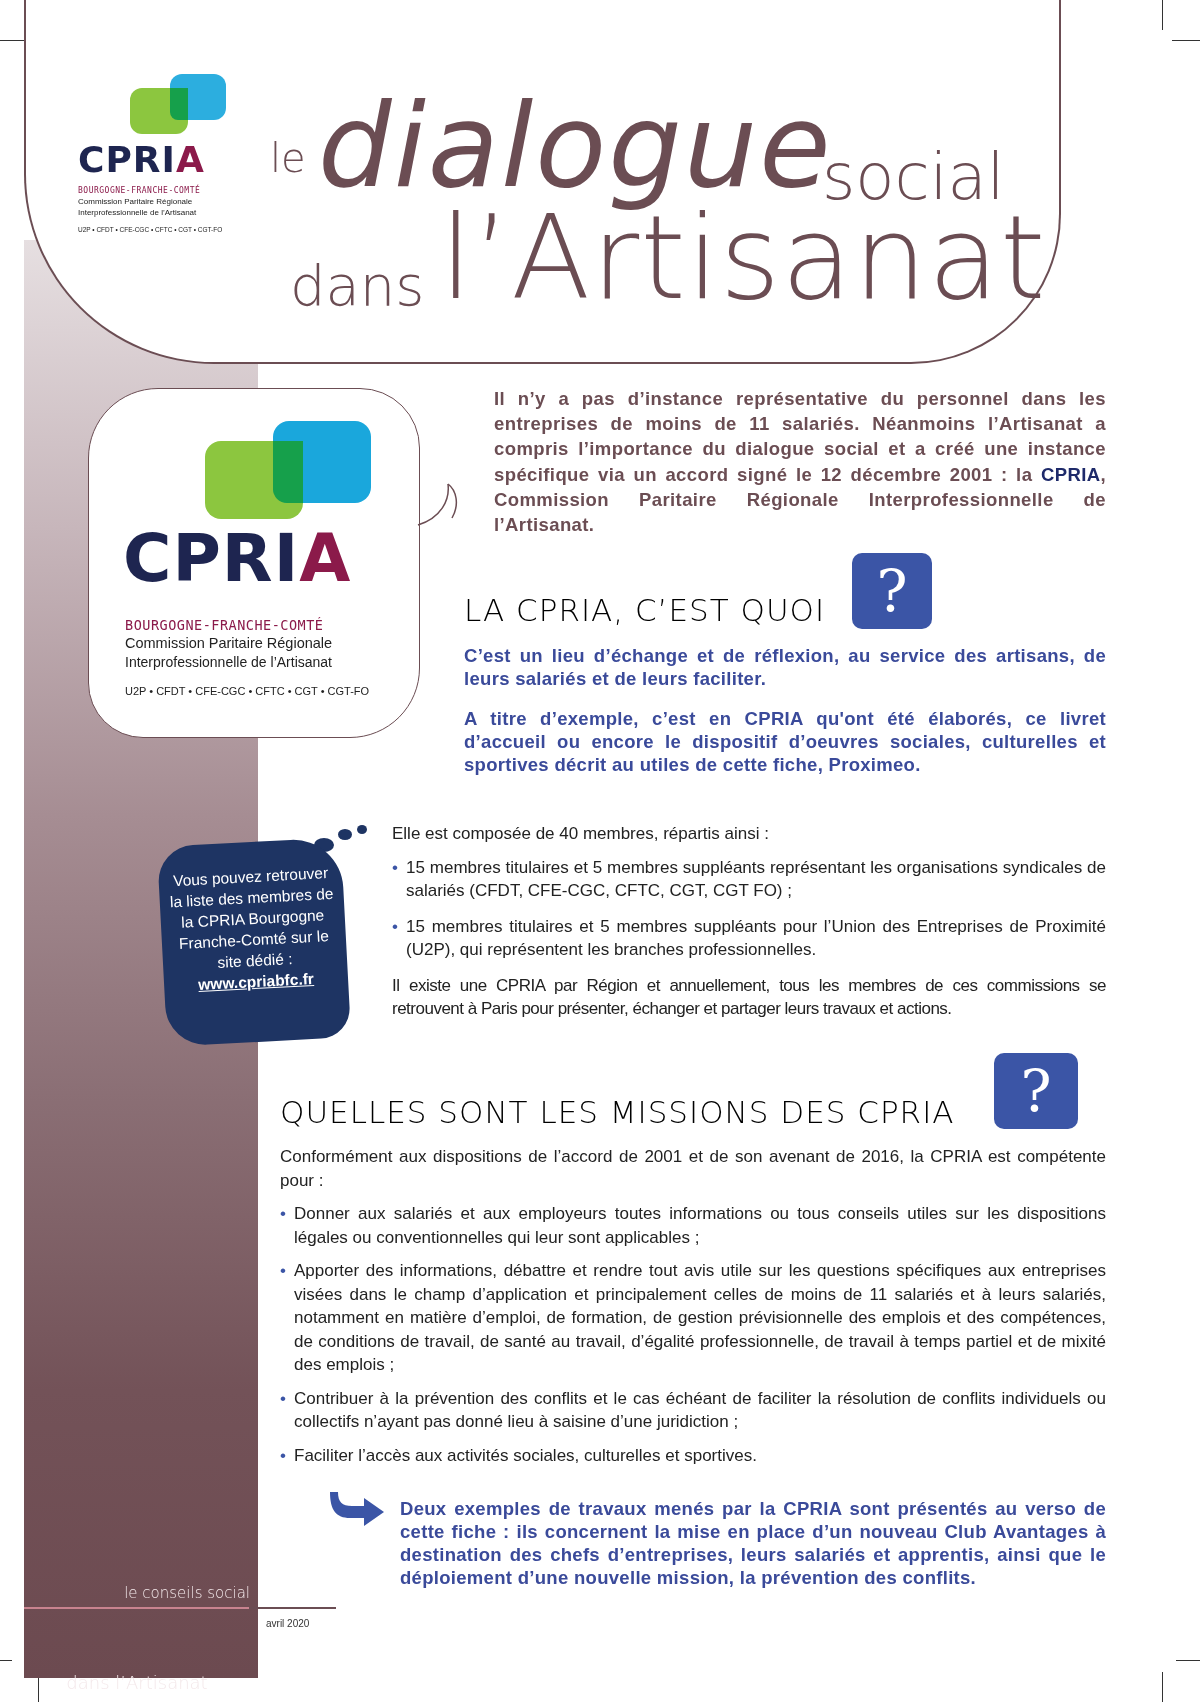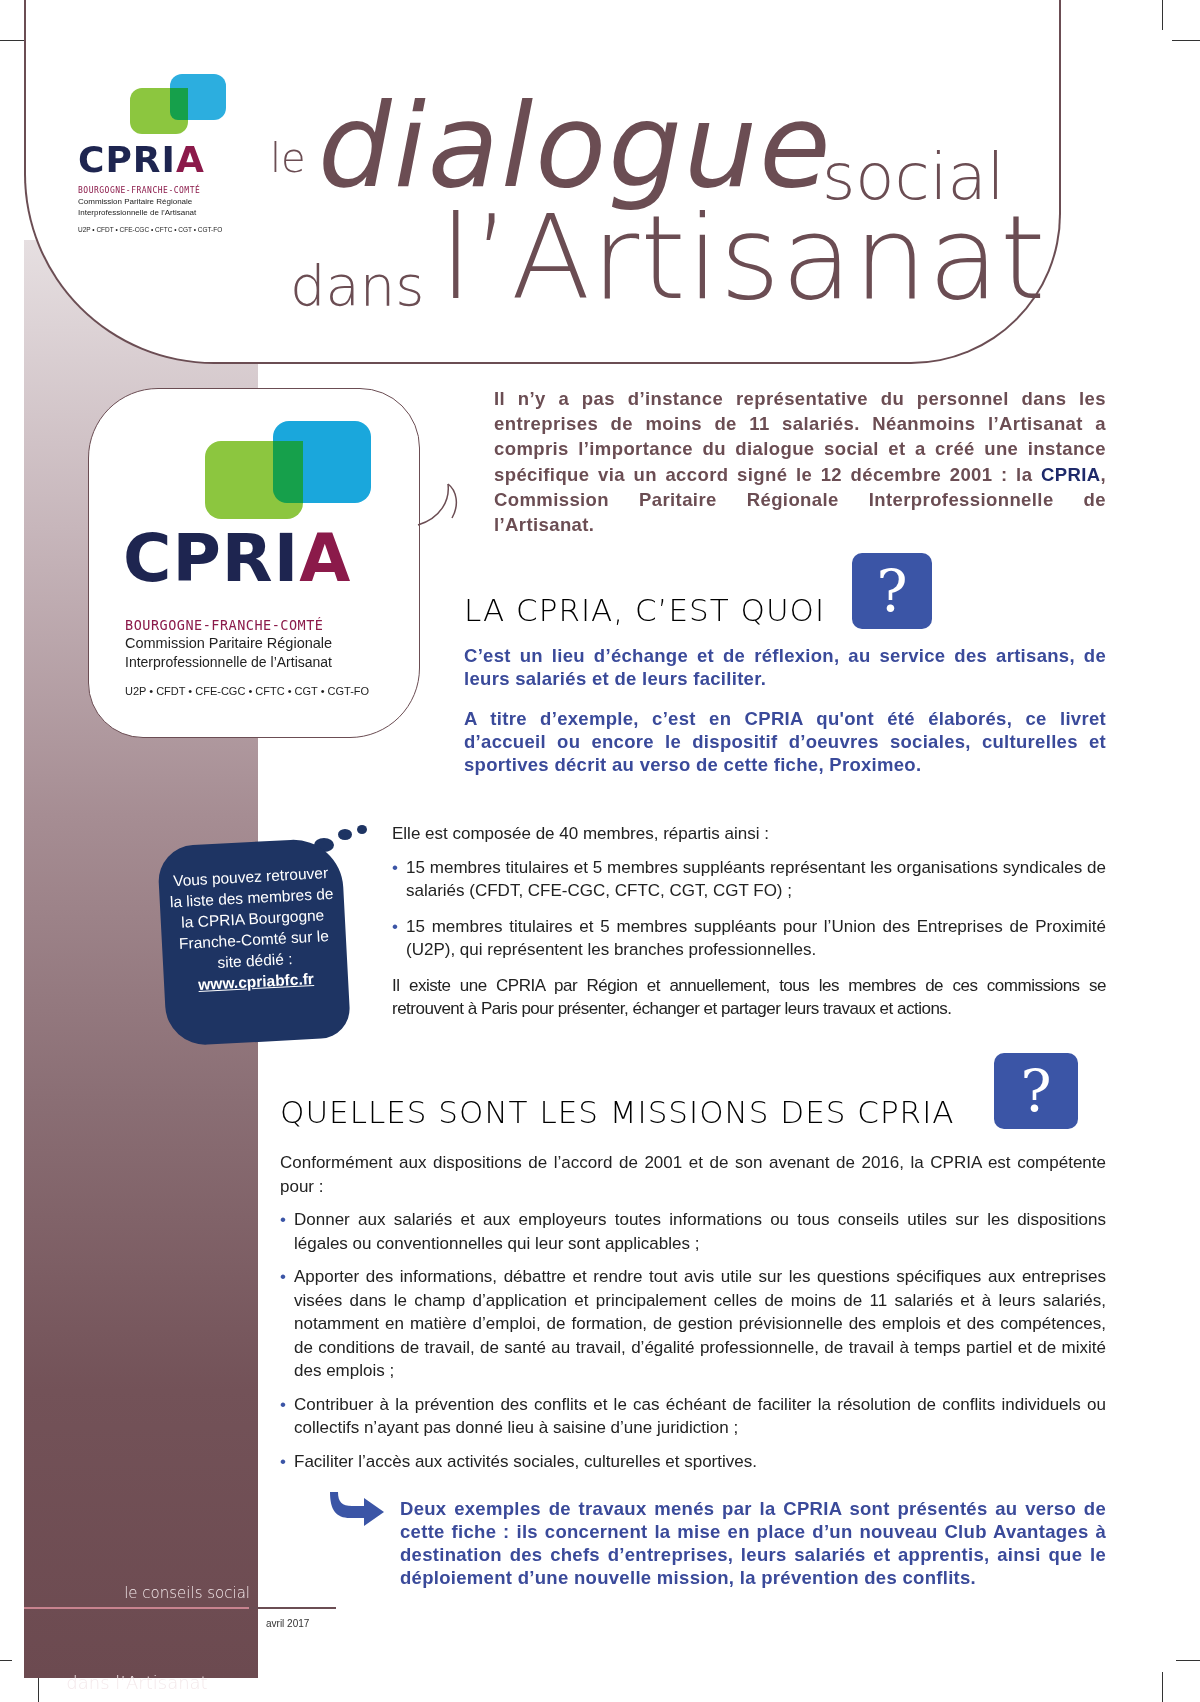--- a/index.html
+++ b/index.html
@@ -90,48 +90,48 @@
 <svg class="abs" style="left:416px;top:480px;" width="50" height="60">
   <path d="M2 45 C 25 38, 34 20, 32 4" stroke="#6b4d53" stroke-width="1.5" fill="none"></path>
   <path d="M32 4 C 40 10, 44 24, 36 38" stroke="#6b4d53" stroke-width="1.5" fill="none"></path>
 </svg>
 
 <div id="intro" class="abs"><span>Il n’y a pas d’instance représentative du personnel dans les entreprises de moins de 11 salariés. Néanmoins l’Artisanat a compris l’importance du dialogue social et a créé une instance spécifique via un accord signé le 12 décembre 2001 : la </span><span class="hl">CPRIA</span><span>, Commission Paritaire Régionale Interprofessionnelle de l’Artisanat.</span></div>
 
 <div class="abs section-title" style="left:464px;top:592px;font-size:31px;">LA CPRIA, C’EST QUOI</div>
 <div class="q-badge" style="left:852px;top:553px;width:80px;height:76px;font-size:58px;line-height:76px;">?</div>
 <div class="abs blue-bold" style="left:464px;top:644px;width:642px;">C’est un lieu d’échange et de réflexion, au service des artisans, de leurs salariés et de leurs faciliter.</div>
-<div class="abs blue-bold" style="left:464px;top:707px;width:642px;">A titre d’exemple, c’est en CPRIA qu'ont été élaborés, ce livret d’accueil ou encore le dispositif d’oeuvres sociales, culturelles et sportives décrit au verso de cette fiche, Proximeo.</div>
+<div class="abs blue-bold" style="left:464px;top:707px;width:642px;">A titre d’exemple, c’est en CPRIA qu'ont été élaborés, ce livret d’accueil ou encore le dispositif d’oeuvres sociales, culturelles et sportives décrit au utiles de cette fiche, Proximeo.</div>
 
 <div class="dot" style="left:314px;top:838px;width:20px;height:14px;"></div>
 <div class="dot" style="left:338px;top:829px;width:14px;height:11px;"></div>
 <div class="dot" style="left:357px;top:825px;width:10px;height:9px;"></div>
 <div id="callout" class="abs">
   <div style="padding:0 10px;">Vous pouvez retrouver la liste des membres de la CPRIA Bourgogne Franche-Comté sur le site dédié :</div>
   <a href="#">www.cpriabfc.fr</a>
 </div>
 
 <div class="abs body-text" style="left:392px;top:822px;width:714px;">
   <p style="margin:0 0 10px;">Elle est composée de 40 membres, répartis ainsi :</p>
   <p class="bullet" style="margin-bottom:12px;">15 membres titulaires et 5 membres suppléants représentant les organisations syndicales de salariés (CFDT, CFE-CGC, CFTC, CGT, CGT FO) ;</p>
   <p class="bullet" style="margin-bottom:12px;">15 membres titulaires et 5 membres suppléants pour l’Union des Entreprises de Proximité (U2P), qui représentent les branches professionnelles.</p>
   <p style="margin:0;letter-spacing:-0.5px;">Il existe une CPRIA par Région et annuellement, tous les membres de ces commissions se retrouvent à Paris pour présenter, échanger et partager leurs travaux et actions.</p>
 </div>
 
 <div class="abs section-title" style="left:280px;top:1094px;font-size:31px;">QUELLES SONT LES MISSIONS DES CPRIA</div>
 <div class="q-badge" style="left:994px;top:1053px;width:84px;height:76px;font-size:58px;line-height:76px;">?</div>
 <div class="abs body-text" style="left:280px;top:1145px;width:826px;">
-  <p style="margin:6px 0 10px;">Conformément aux dispositions de l’accord de 2001 et de son avenant de 2016, la CPRIA est compétente pour :</p>
+  <p style="margin:0 0 10px;">Conformément aux dispositions de l’accord de 2001 et de son avenant de 2016, la CPRIA est compétente pour :</p>
   <p class="bullet" style="margin-bottom:10px;">Donner aux salariés et aux employeurs toutes informations ou tous conseils utiles sur les dispositions légales ou conventionnelles qui leur sont applicables ;</p>
   <p class="bullet" style="margin-bottom:10px;">Apporter des informations, débattre et rendre tout avis utile sur les questions spécifiques aux entreprises visées dans le champ d’application et principalement celles de moins de 11 salariés et à leurs salariés, notamment en matière d’emploi, de formation, de gestion prévisionnelle des emplois et des compétences, de conditions de travail, de santé au travail, d’égalité professionnelle, de travail à temps partiel et de mixité des emplois ;</p>
   <p class="bullet" style="margin-bottom:10px;">Contribuer à la prévention des conflits et le cas échéant de faciliter la résolution de conflits individuels ou collectifs n’ayant pas donné lieu à saisine d’une juridiction ;</p>
   <p class="bullet">Faciliter l’accès aux activités sociales, culturelles et sportives.</p>
 </div>
 
 <svg class="abs" style="left:328px;top:1490px;" width="60" height="40">
   <path d="M2 2 L 10 2 C 10 12, 14 16, 24 16 L 36 16 L 36 8 L 56 22 L 36 36 L 36 28 L 22 28 C 8 28, 2 20, 2 2 Z" fill="#3b55a6"></path>
 </svg>
 <div class="abs blue-bold" style="left:400px;top:1497px;width:706px;line-height:23px;">Deux exemples de travaux menés par la CPRIA sont présentés au verso de cette fiche : ils concernent la mise en place d’un nouveau Club Avantages à destination des chefs d’entreprises, leurs salariés et apprentis, ainsi que le déploiement d’une nouvelle mission, la prévention des conflits.</div>
 
 <div id="footer-label1" class="abs">le conseils social</div>
 <div id="footer-line" class="abs"></div>
 <div id="footer-label2" class="abs">dans l’Artisanat</div>
-<div id="footer-date" class="abs">avril 2017</div>
+<div id="footer-date" class="abs">avril 2020</div>
 
 </body></html>

